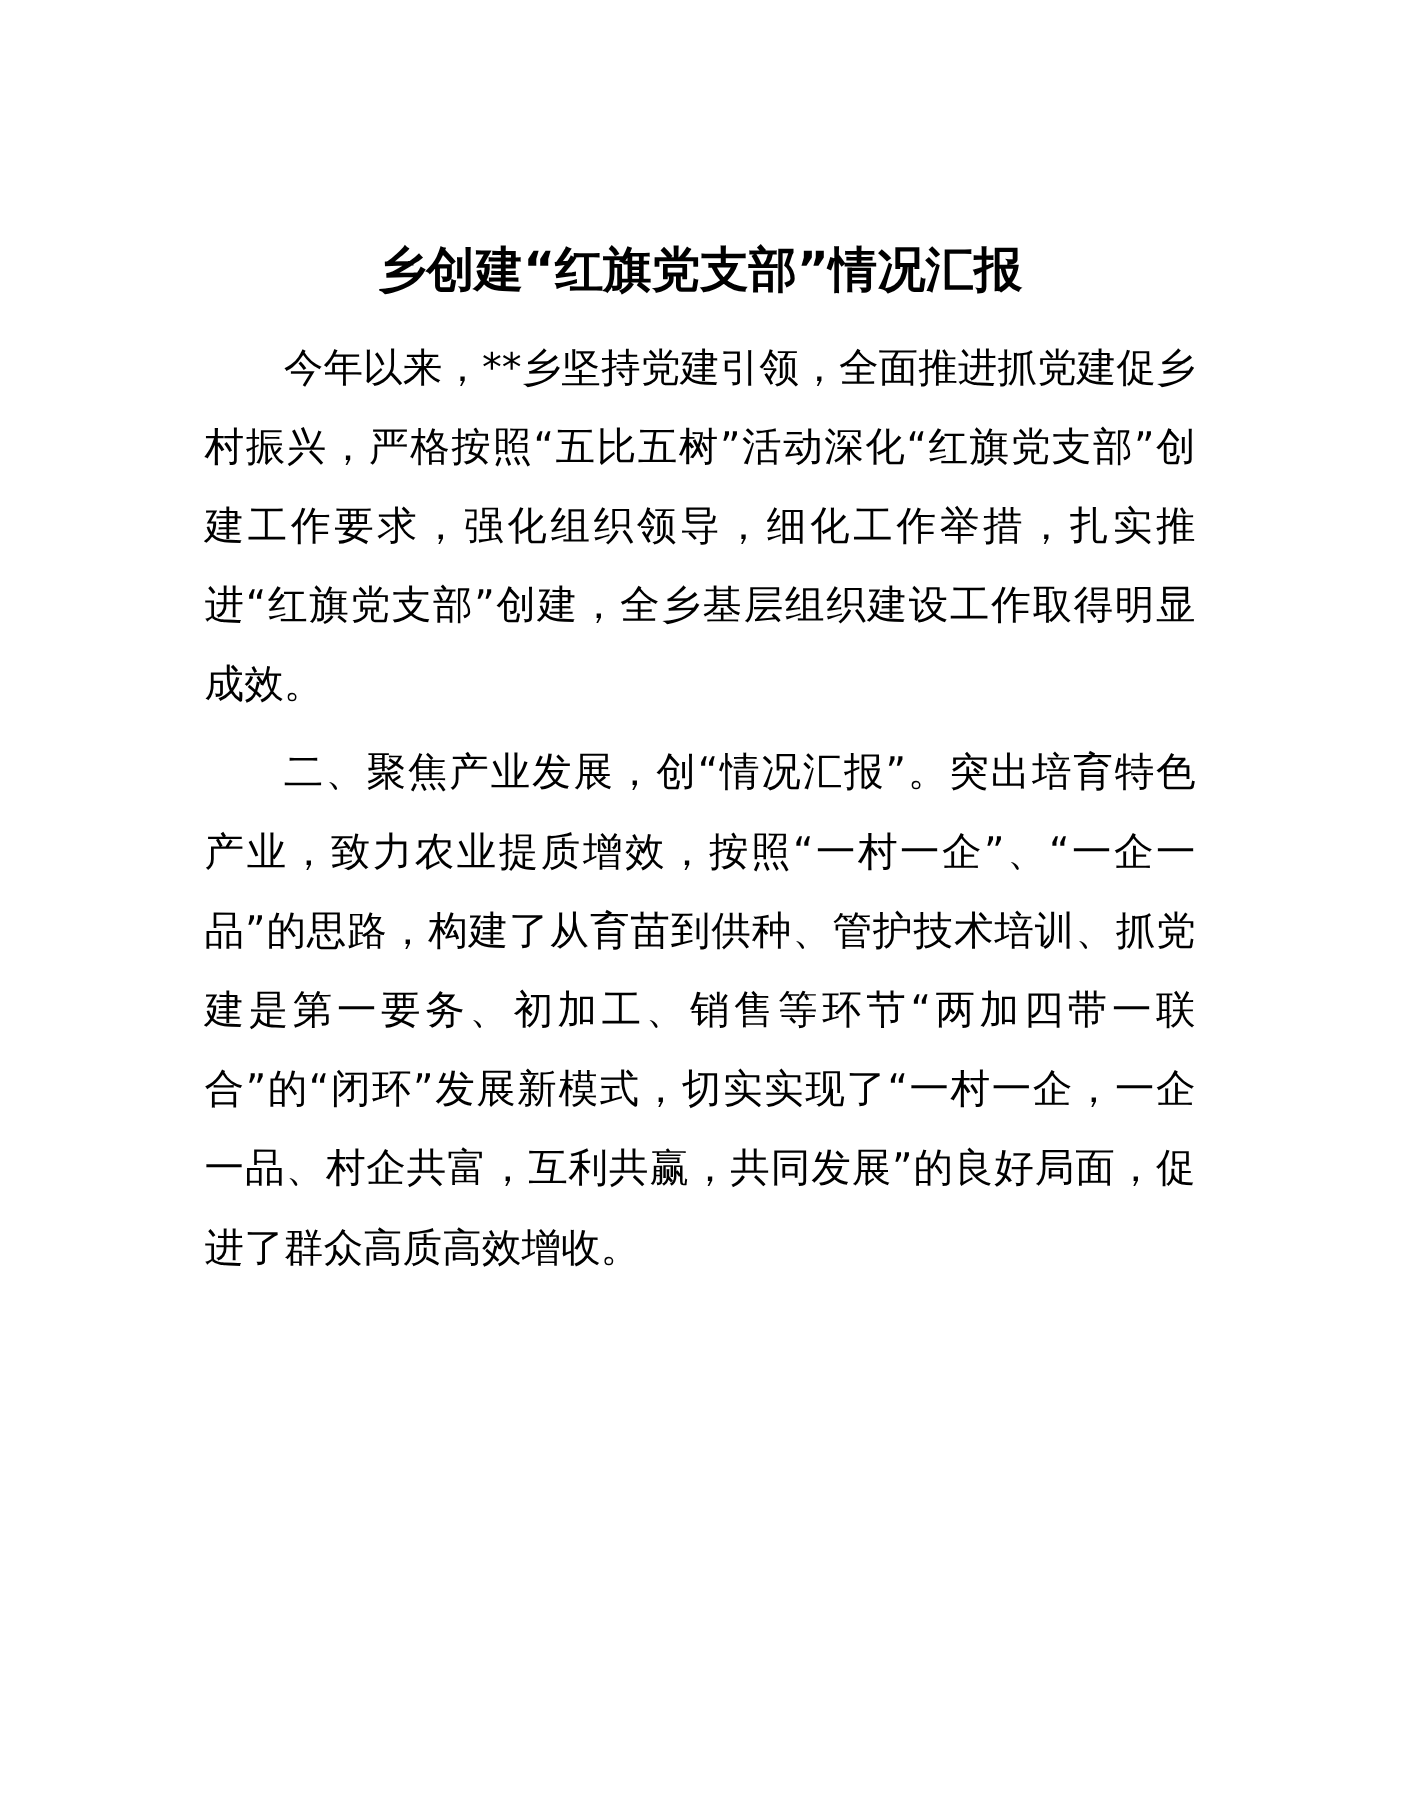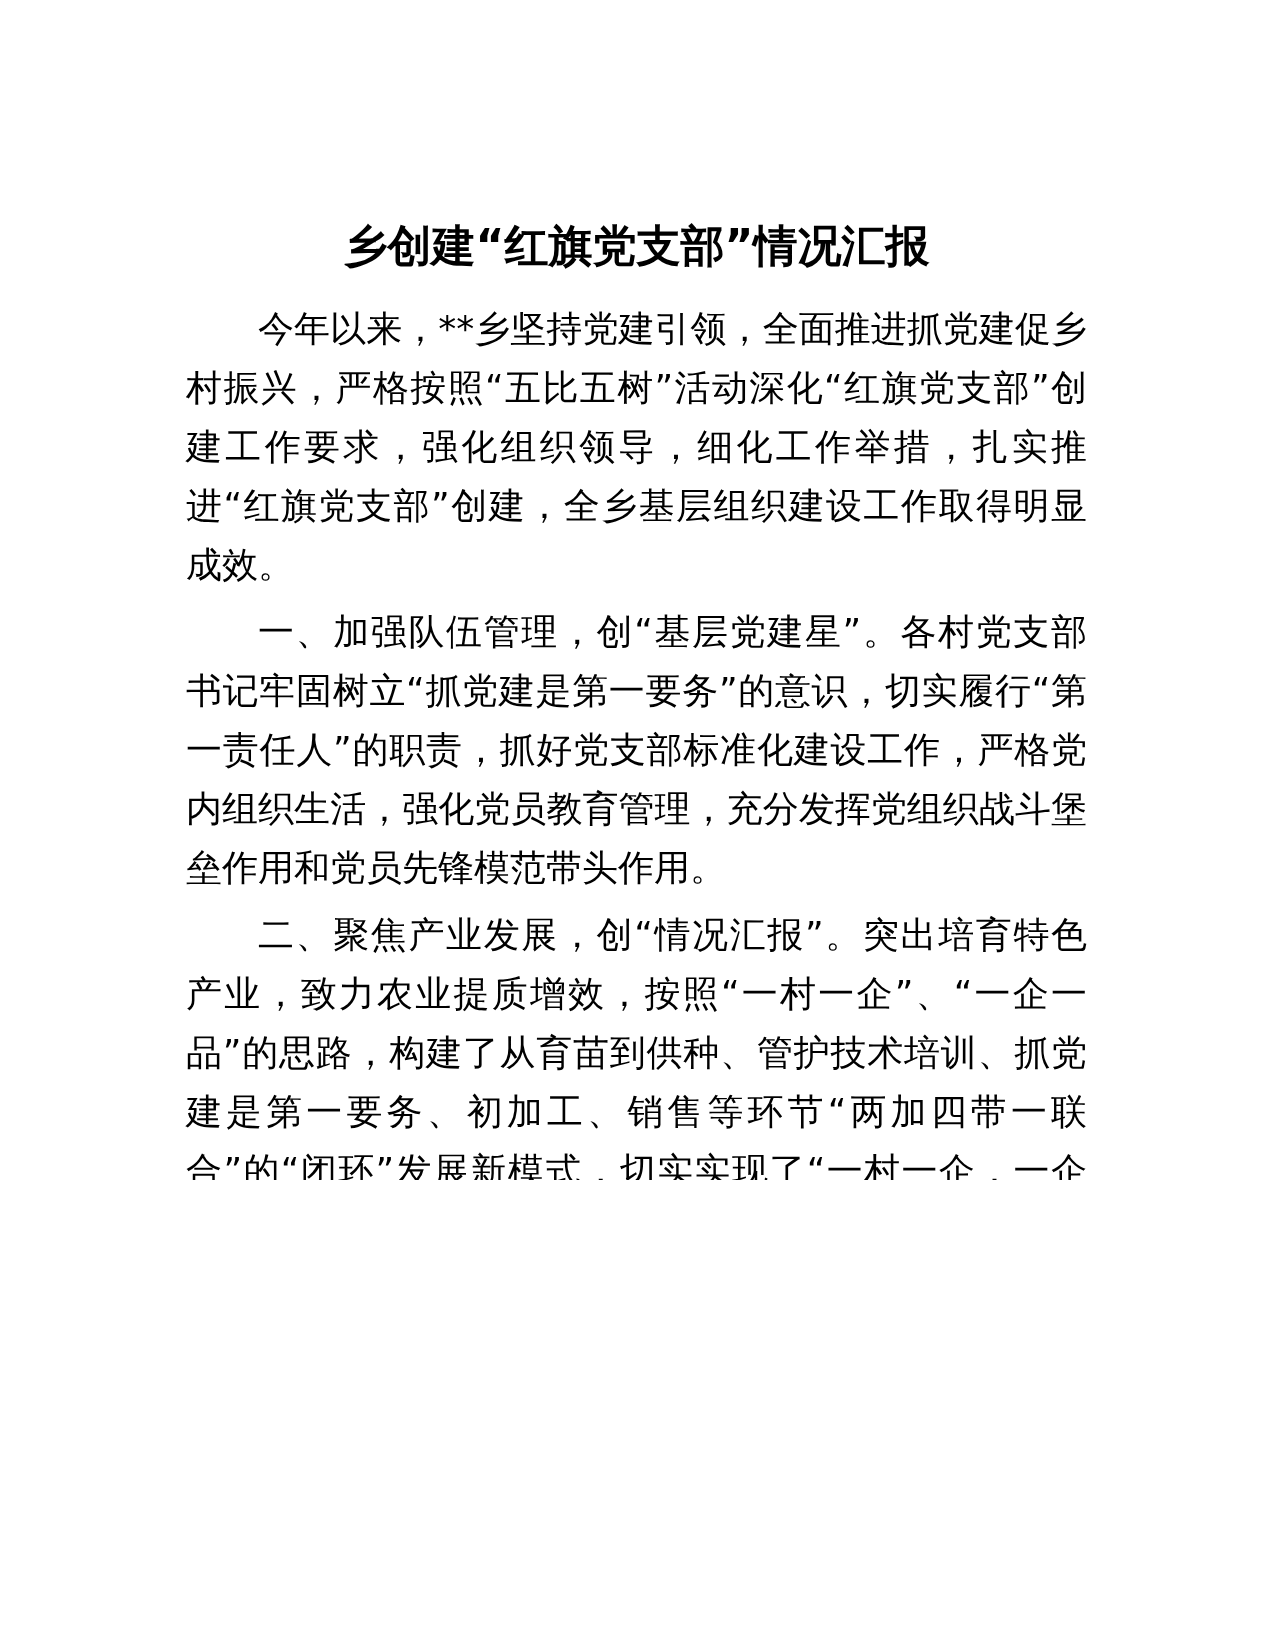--- a/index.html
+++ b/index.html
@@ -22,21 +22,21 @@
   .doc-title {
     font-size: 44px;
     line-height: 72px;
     font-weight: bold;
     text-align: center;
     margin: 0 0 17px 0;
     white-space: nowrap;
   }
   .body-para {
     font-size: 36px;
-    line-height: 59px;
+    line-height: 72px;
     font-weight: normal;
     text-align: justify;
     text-align-last: left;
     text-indent: 72px; 
     margin: 0 0 8px 0;
     word-break: break-all;
   }
   .section-lead, .para-text {
     
     font-weight: inherit;
@@ -46,22 +46,19 @@
 <body>
 
 <div class="page">
 
   <h1 class="doc-title">乡创建“红旗党支部”情况汇报</h1>
 
   <p class="body-para">
     <span class="section-lead"></span><span class="para-text">今年以来，**乡坚持党建引领，全面推进抓党建促乡村振兴，严格按照“五比五树”活动深化“红旗党支部”创建工作要求，强化组织领导，细化工作举措，扎实推进“红旗党支部”创建，全乡基层组织建设工作取得明显成效。</span>
   </p>
 
-  <p class="body-para">
-    <span class="section-lead">一、加强队伍管理，创“基层党建星”。</span><span class="para-text">各村党支部书记牢固树立“抓党建是第一要务”的意识，切实履行“第一责任人”的职责，抓好党支部标准化建设工作，严格党内组织生活，强化党员教育管理，充分发挥党组织战斗堡垒作用和党员先锋模范带头作用。</span>
-  </p>
 
   <p class="body-para">
     <span class="section-lead">二、聚焦产业发展，创“情况汇报”。</span><span class="para-text">突出培育特色产业，致力农业提质增效，按照“一村一企”、“一企一品”的思路，构建了从育苗到供种、管护技术培训、抓党建是第一要务、初加工、销售等环节“两加四带一联合”的“闭环”发展新模式，切实实现了“一村一企，一企一品、村企共富，互利共赢，共同发展”的良好局面，促进了群众高质高效增收。</span>
   </p>
 
 
 </div>
 
 </body></html>

